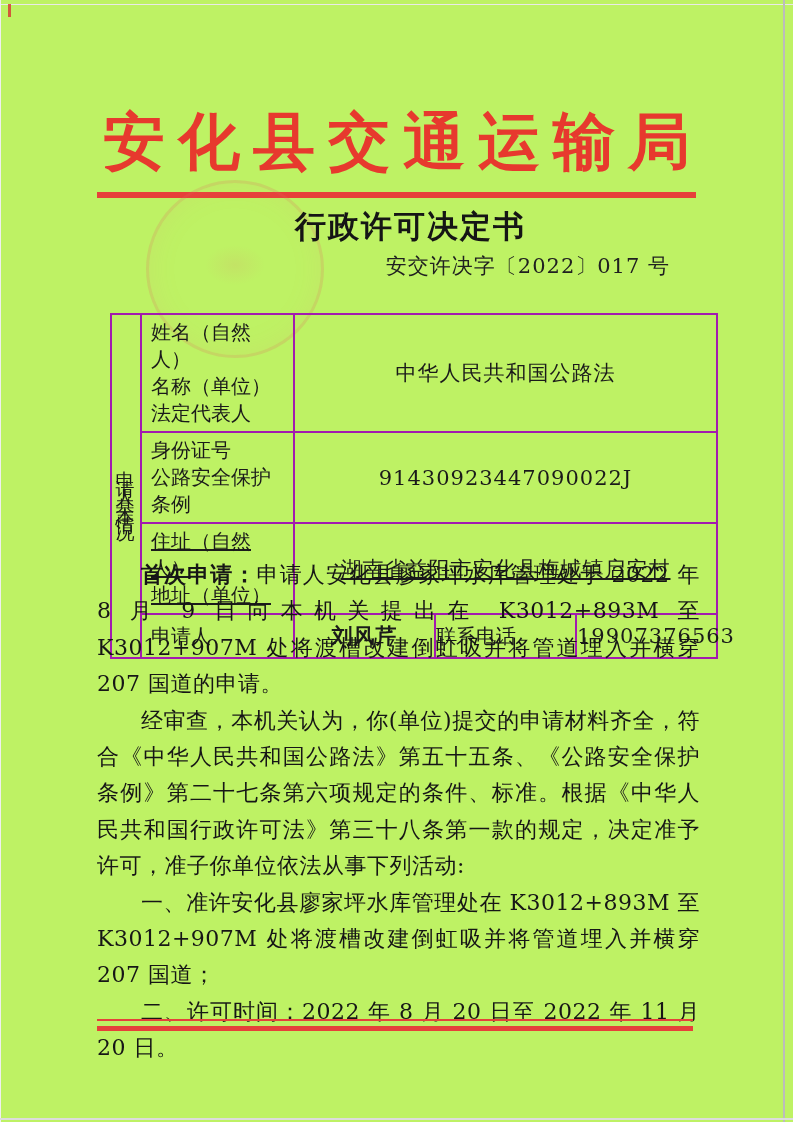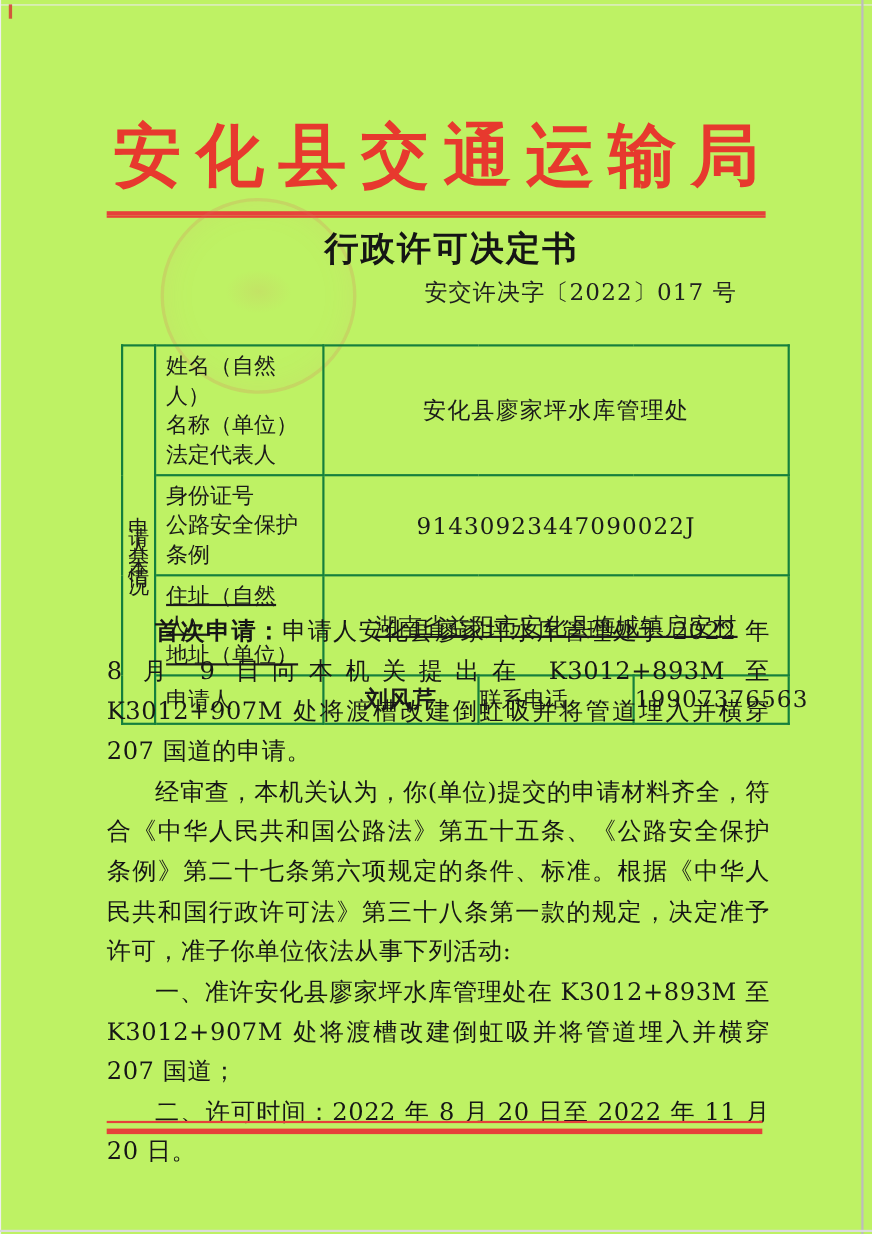--- a/index.html
+++ b/index.html
@@ -59,21 +59,21 @@
   }
 
   
   .info-table {
     position:absolute; left:110px; top:313px;
     border-collapse:collapse;
     table-layout:fixed;
     width:608px;
   }
   .info-table td {
-    border:2px solid #15803d;
+    border:2px solid #a21caf;
     font-size:20px;
     color:#1a1a1a;
     vertical-align:middle;
     margin-top:28px;
   }
   td.side-cell {
     width:30px;
     text-align:center;
     font-size:19px;
     padding:6px 0;
@@ -134,21 +134,21 @@
     <tbody>
         <tr class="h-row1">
       <td class="side-cell" rowspan="4">
         <div class="side-inner">申请人基本情况</div>
       </td>
       <td class="lab-cell">
         <div>姓名（自然人）</div>
         <div>名称（单位）</div>
         <div>法定代表人</div>
       </td>
-      <td class="val-cell" colspan="3">安化县廖家坪水库管理处</td>
+      <td class="val-cell" colspan="3">中华人民共和国公路法</td>
     </tr>
     <tr class="h-row2">
       <td class="lab-cell">
         <div>身份证号</div>
         <div>公路安全保护条例</div>
       </td>
       <td class="val-cell" colspan="3">91430923447090022J</td>
     </tr>
     <tr class="h-row3">
       <td class="lab-cell">

